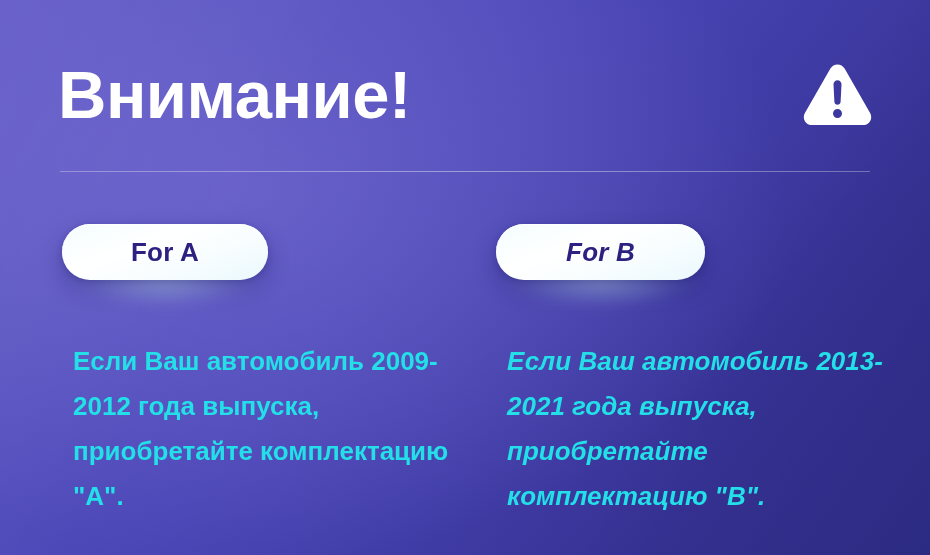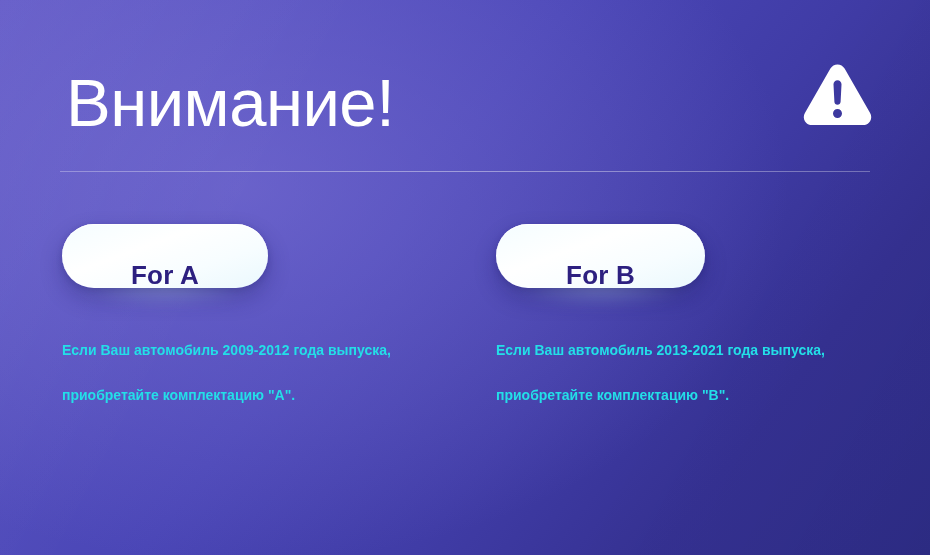--- a/index.html
+++ b/index.html
@@ -31,24 +31,24 @@
     background:
       linear-gradient(118deg, rgba(255,255,255,0.05) 0%, rgba(255,255,255,0.0) 30%, rgba(255,255,255,0.0) 70%, rgba(0,0,0,0.05) 100%);
     pointer-events: none;
   }
 
   
   #title {
     position: absolute;
     left: 58px;
     top: 56px;
-    margin: 8px;
+    margin: 0;
     font-size: 67px;
     line-height: 78px;
-    font-weight: normal;
+    font-weight: bold;
     color: #ffffff;
     letter-spacing: -0.5px;
     white-space: nowrap;
   }
 
   #warning-icon {
     position: absolute;
     left: 803px;
     top: 63px;
     width: 69px;
@@ -68,21 +68,21 @@
     height: 1px;
     background: linear-gradient(90deg, rgba(255,255,255,0.30) 0%, rgba(255,255,255,0.42) 50%, rgba(255,255,255,0.30) 100%);
   }
 
   
   .column {
     position: absolute;
     top: 224px;
   }
   #column-a { left: 62px; width: 400px; }
-  #column-b { left: 496px; width: 400px; }
+  #column-b { left: 496px; width: 400px; font-style: italic; }
 
   .pill-wrap {
     position: relative;
     width: 206px;
     height: 64px;
   }
   #column-b .pill-wrap { width: 209px; }
 
   .pill-glow {
     position: absolute;
@@ -95,48 +95,48 @@
     filter: blur(7px);
     pointer-events: none;
   }
   #column-b .pill-glow { width: 197px; }
 
   .pill {
     position: absolute;
     left: 0;
     top: 0;
     width: 206px;
-    height: 64px;
+    height: 56px;
     border-radius: 32px;
     background: linear-gradient(160deg, #f4fdff 0%, #ffffff 38%, #f7fdff 68%, #eaf8fd 100%);
     box-shadow:
       0 10px 22px rgba(20,15,90,0.30),
       0 2px 6px rgba(20,15,90,0.18),
       inset 0 1px 0 rgba(255,255,255,0.9);
     display: flex;
-    align-items: flex-end;
+    align-items: center;
     justify-content: center;
   }
   #column-b .pill { width: 209px; }
 
   .pill-label {
     font-size: 26px;
     font-weight: bold;
     color: #2d2080;
     letter-spacing: 0.2px;
     line-height: 1;
   }
 
   .body-text {
     position: absolute;
     left: 0;
     top: 104px;
     width: 395px;
-    margin: 0;
-    font-size: 14px;
+    margin: 11px;
+    font-size: 26px;
     line-height: 45px;
     font-weight: bold;
     color: #23dfe8;
   }
 </style>
 </head>
 <body>
 
 <div id="banner">
 

